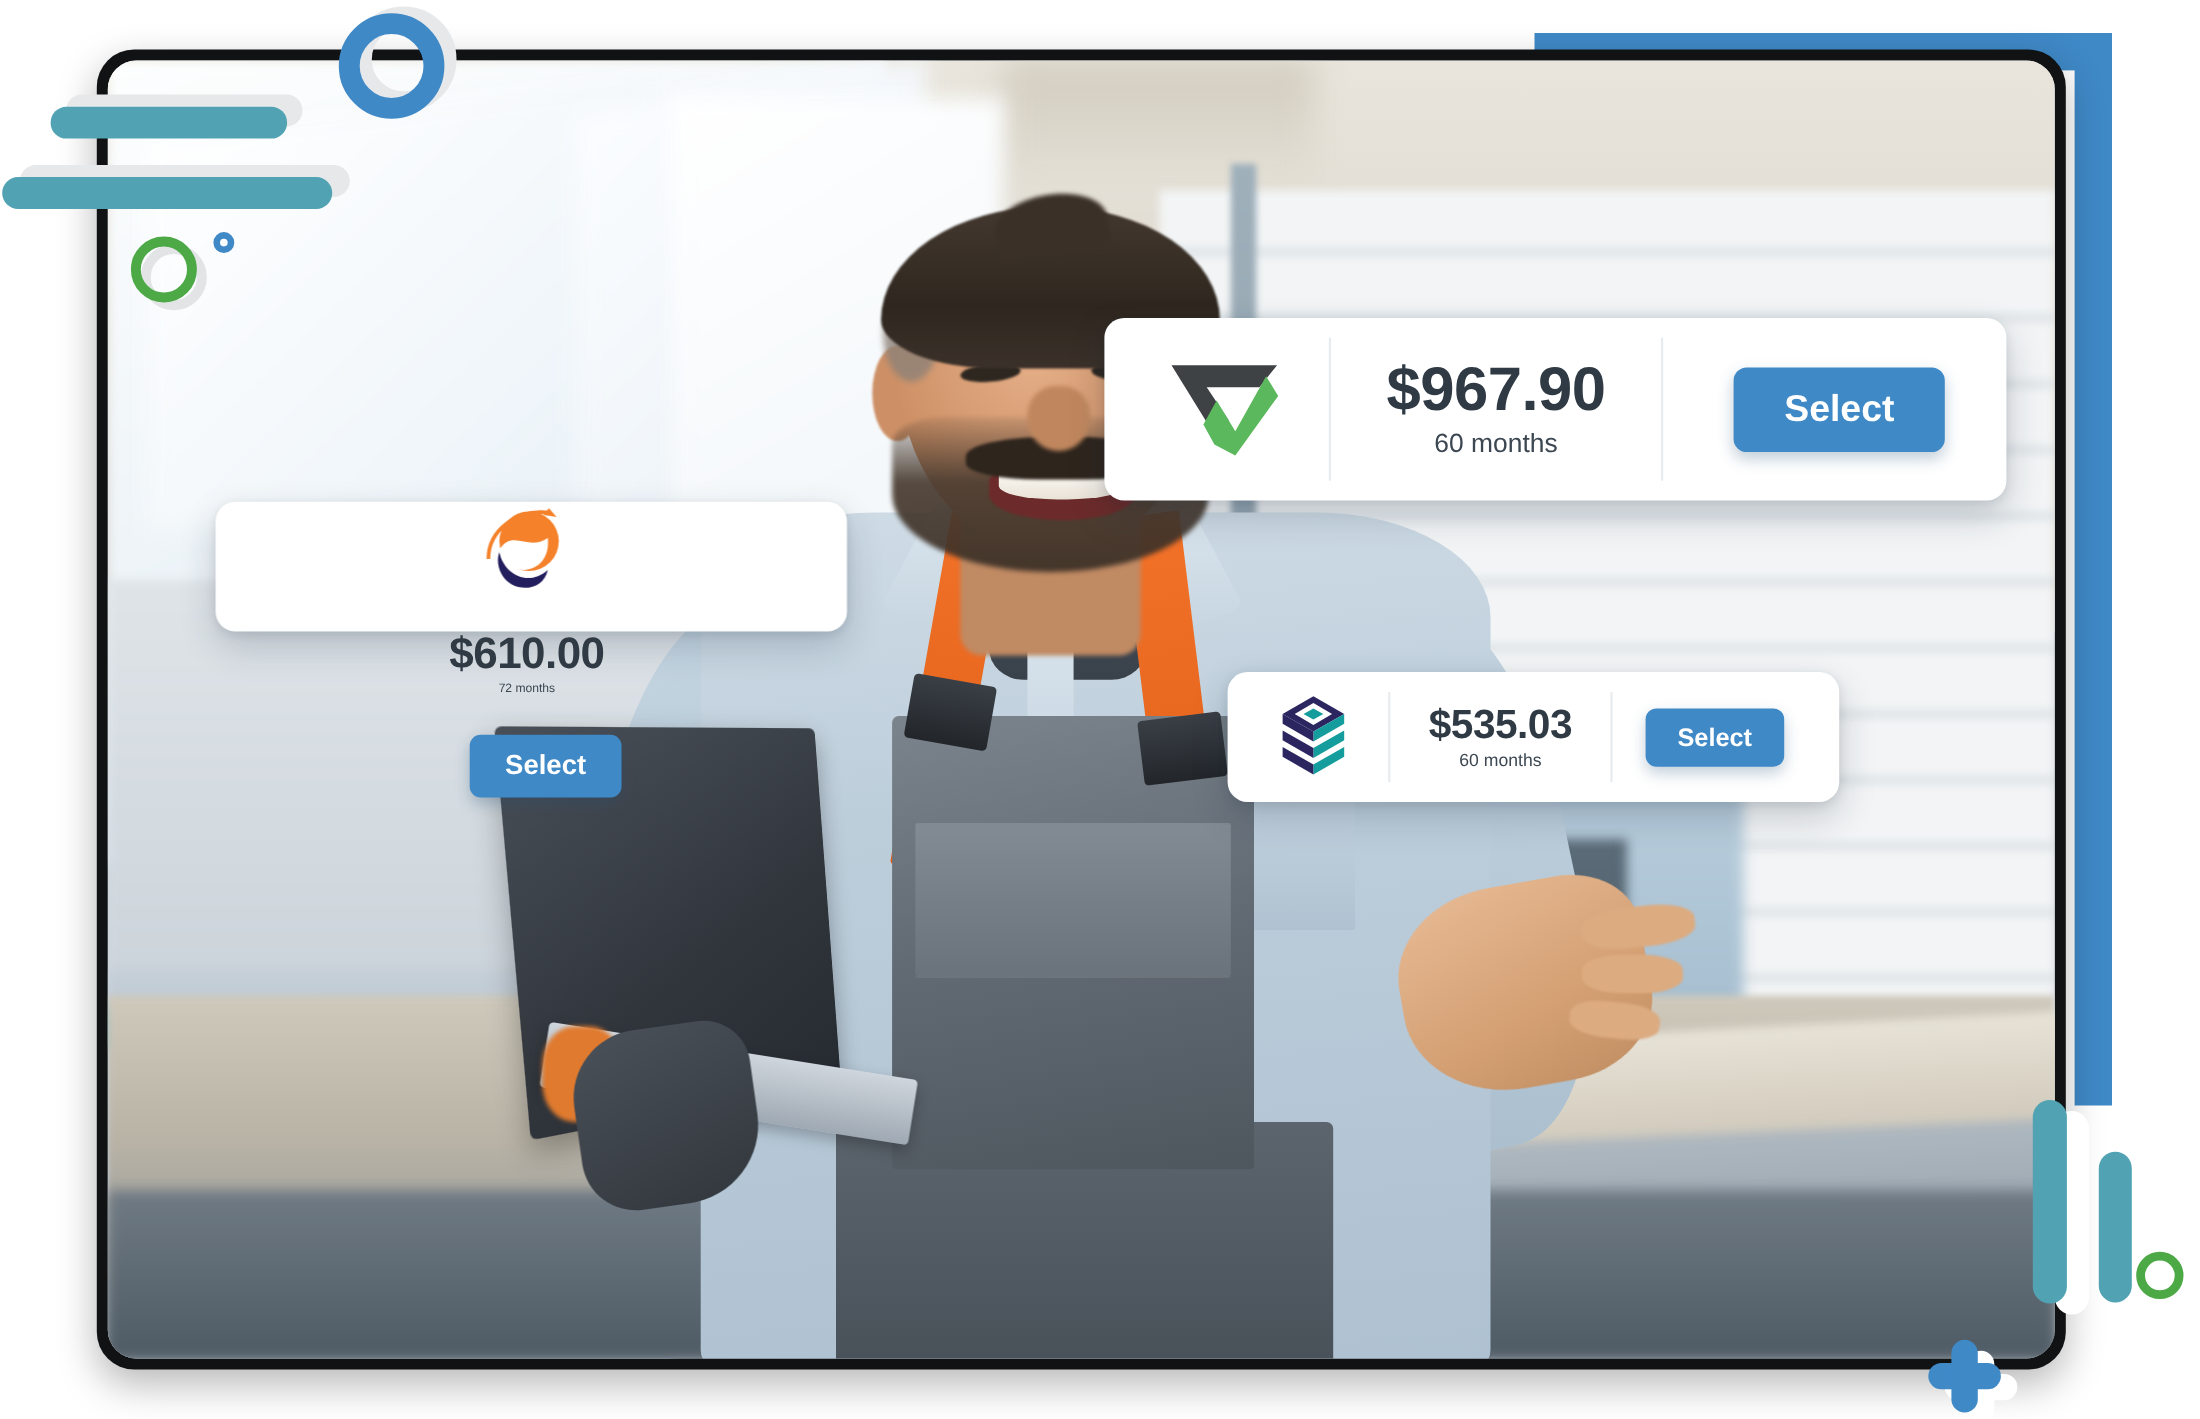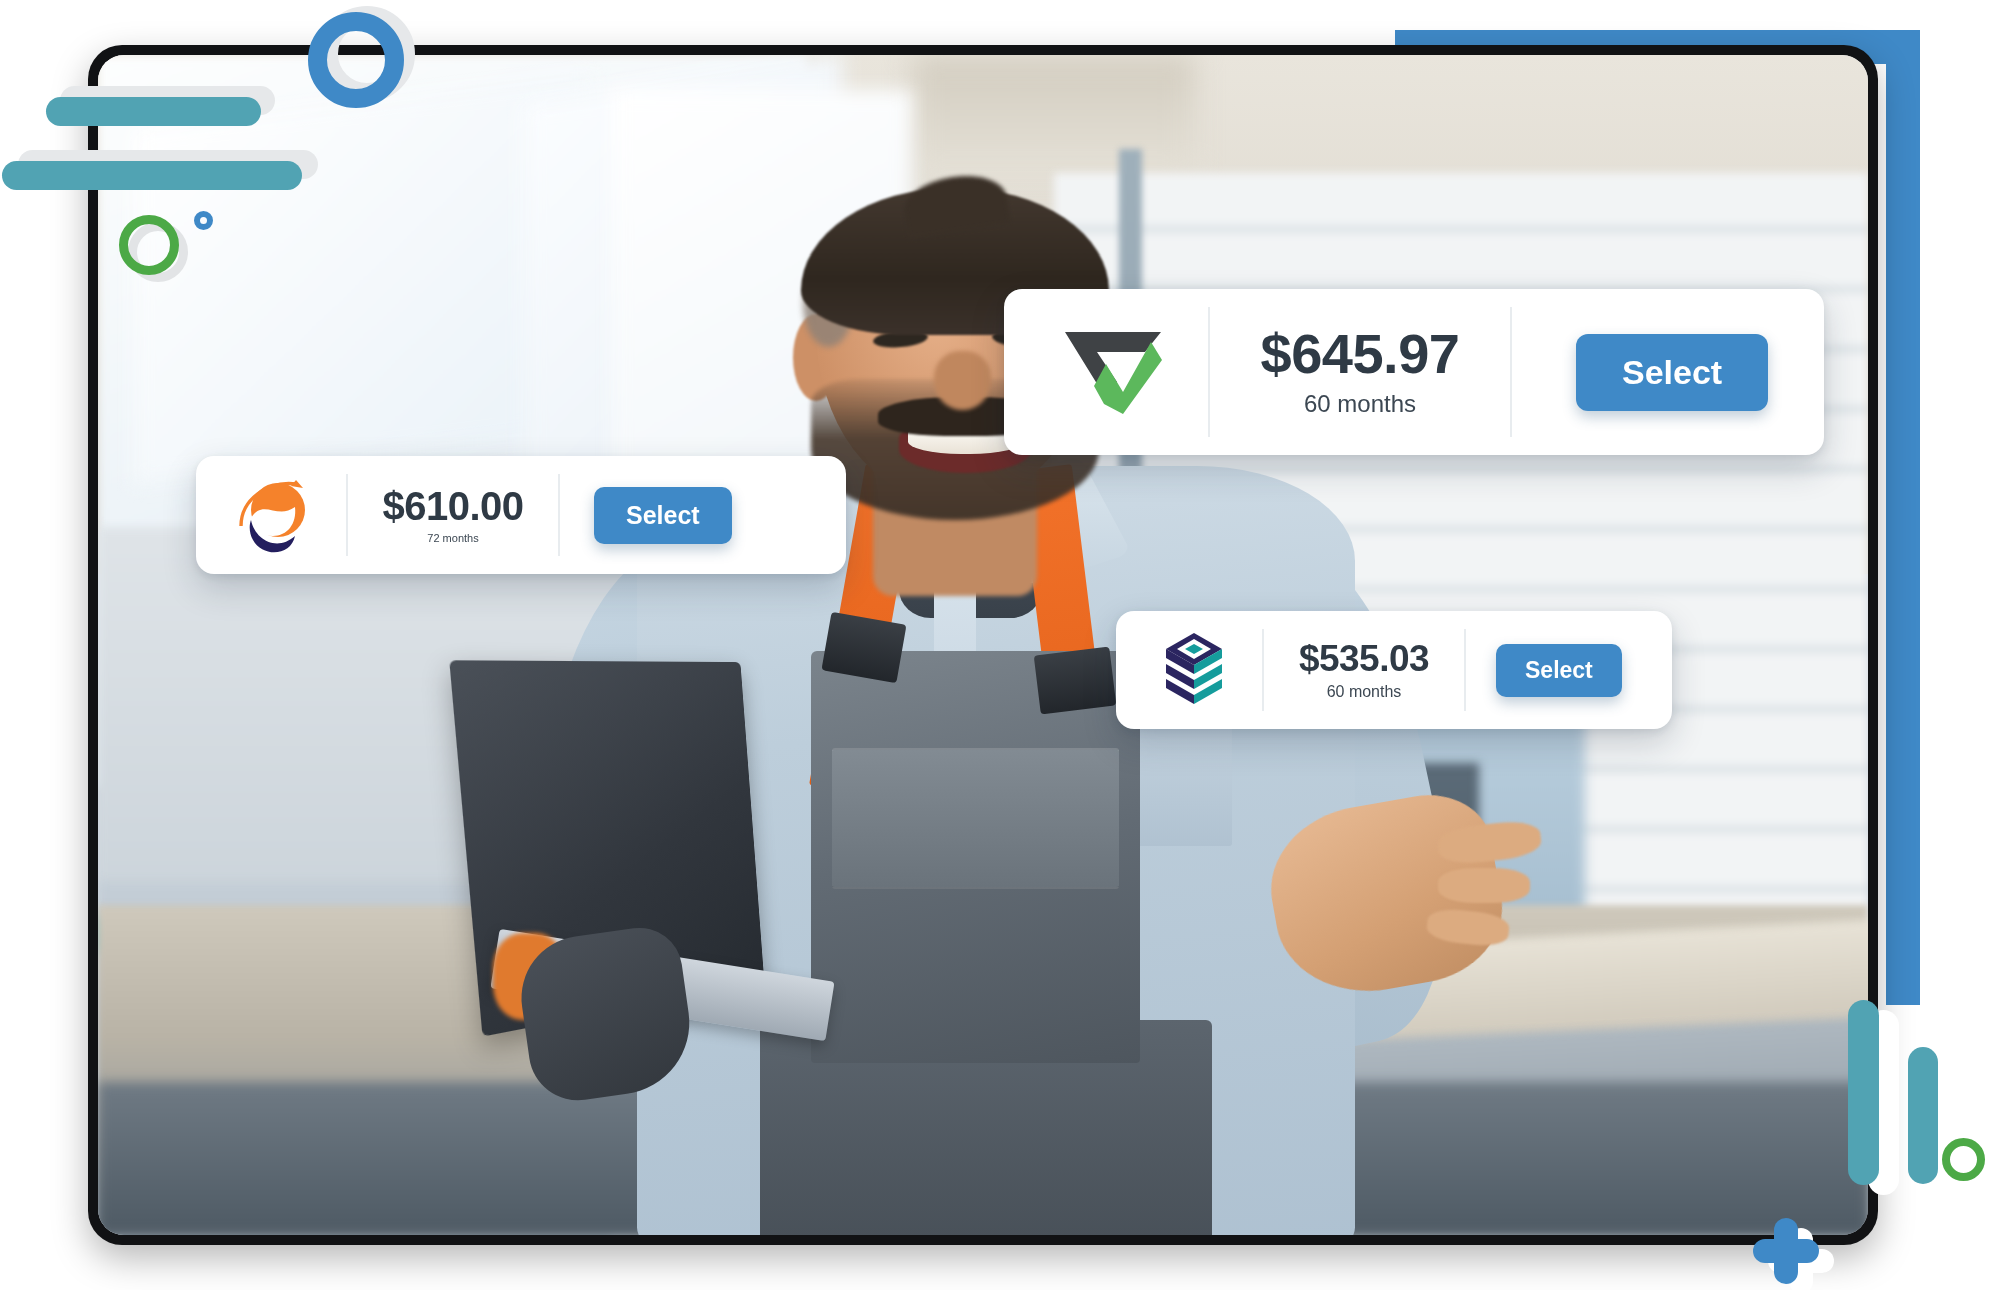--- a/index.html
+++ b/index.html
@@ -340,21 +340,21 @@
 
   
   #card-1 { left: 1004px; top: 289px; width: 820px; height: 166px; padding: 0 26px 0 14px; }
   #card-1 .card-logo { width: 190px; }
   #card-1 .card-price { width: 300px; }
   #card-1 .price-amount { font-size: 56px; }
   #card-1 .price-term { font-size: 24px; }
   #card-1 .select-btn { font-size: 34px; padding: 19px 46px; margin-left: 64px; border-radius: 12px; }
 
   
-  #card-2 { left: 196px; top: 456px; width: 650px; height: 118px; padding: 0 18px 0 10px; }
+  #card-2 { left: 196px; top: 456px; width: 574px; height: 118px; padding: 0 18px 0 10px; flex-direction: column; }
   #card-2 .card-logo { width: 140px; }
   #card-2 .card-price { width: 210px; }
   #card-2 .price-amount { font-size: 40px; }
   #card-2 .price-term { font-size: 11px; margin-top: 6px; }
   #card-2 .select-btn { font-size: 25px; padding: 14px 32px; margin-left: 34px; }
 
   
   #card-3 { left: 1116px; top: 611px; width: 556px; height: 118px; padding: 0 18px 0 10px; }
   #card-3 .card-logo { width: 136px; }
   #card-3 .card-price { width: 200px; }
@@ -519,21 +519,21 @@
 
   <div class="card" id="card-1">
     <div class="card-logo">
       <svg width="104" height="92" viewBox="0 0 104 92">
         <path d="M4 6 L100 6 L84 26 L36 26 L56 56 L46 74 Z" fill="#3f4245"></path>
         <path d="M43 78 L33 60 L45 38 L62 66 L90 16 L101 34 L62 88 Z" fill="#5cb85c"></path>
       </svg>
     </div>
     <div class="divider"></div>
     <div class="card-price">
-      <div class="price-amount">$645.97</div>
+      <div class="price-amount">$967.90</div>
       <div class="price-term">60 months</div>
     </div>
     <div class="divider"></div>
     <button class="select-btn">Select</button>
   </div>
 
   <div class="card" id="card-2">
     <div class="card-logo">
       <svg width="86" height="82" viewBox="0 0 86 82">
         <path d="M63 6 L70 14 L58 12 Z" fill="#f5822b"></path>

